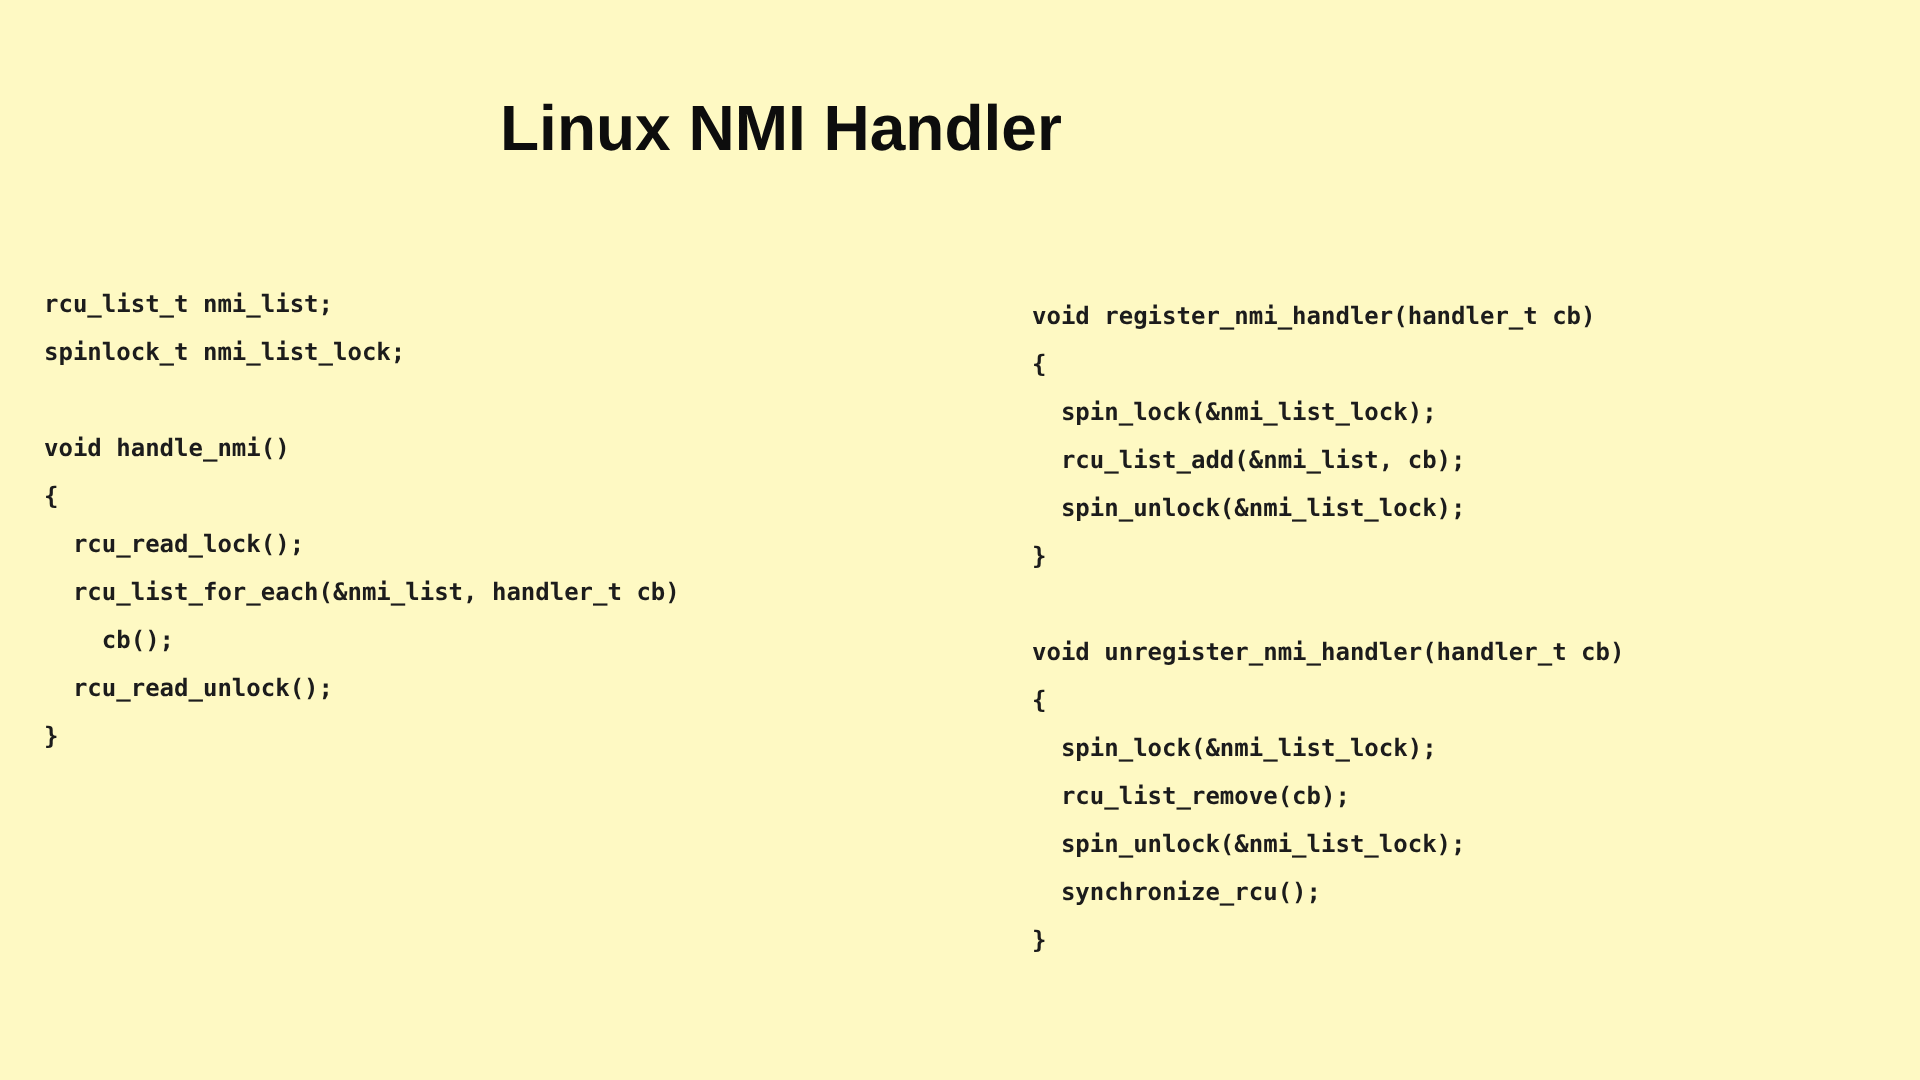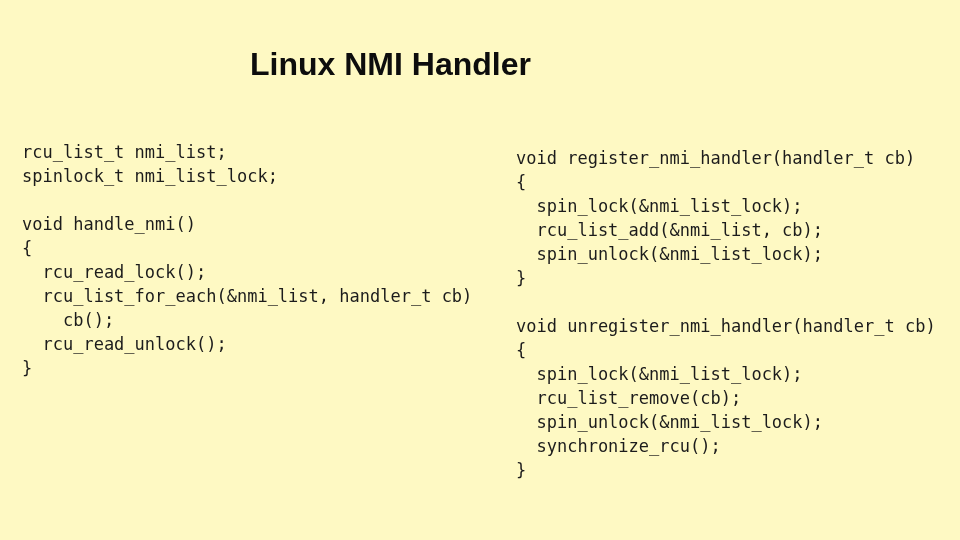--- a/index.html
+++ b/index.html
@@ -24,23 +24,23 @@
     line-height: 44px;
     font-weight: 600;
     color: #0d0d0d;
     letter-spacing: 0px;
     white-space: nowrap;
   }
   .code-block {
     position: absolute;
     margin: 0;
     font-family: "DejaVu Sans Mono", "Liberation Mono", monospace;
-    font-size: 17px;
+    font-size: 12px;
     line-height: 24px;
-    font-weight: normal;
+    font-weight: bold;
     color: #1c1c1c;
     white-space: pre;
   }
   .code-left {
     left: 22px;
     top: 140px;
   }
   .code-right {
     left: 516px;
     top: 146px;

